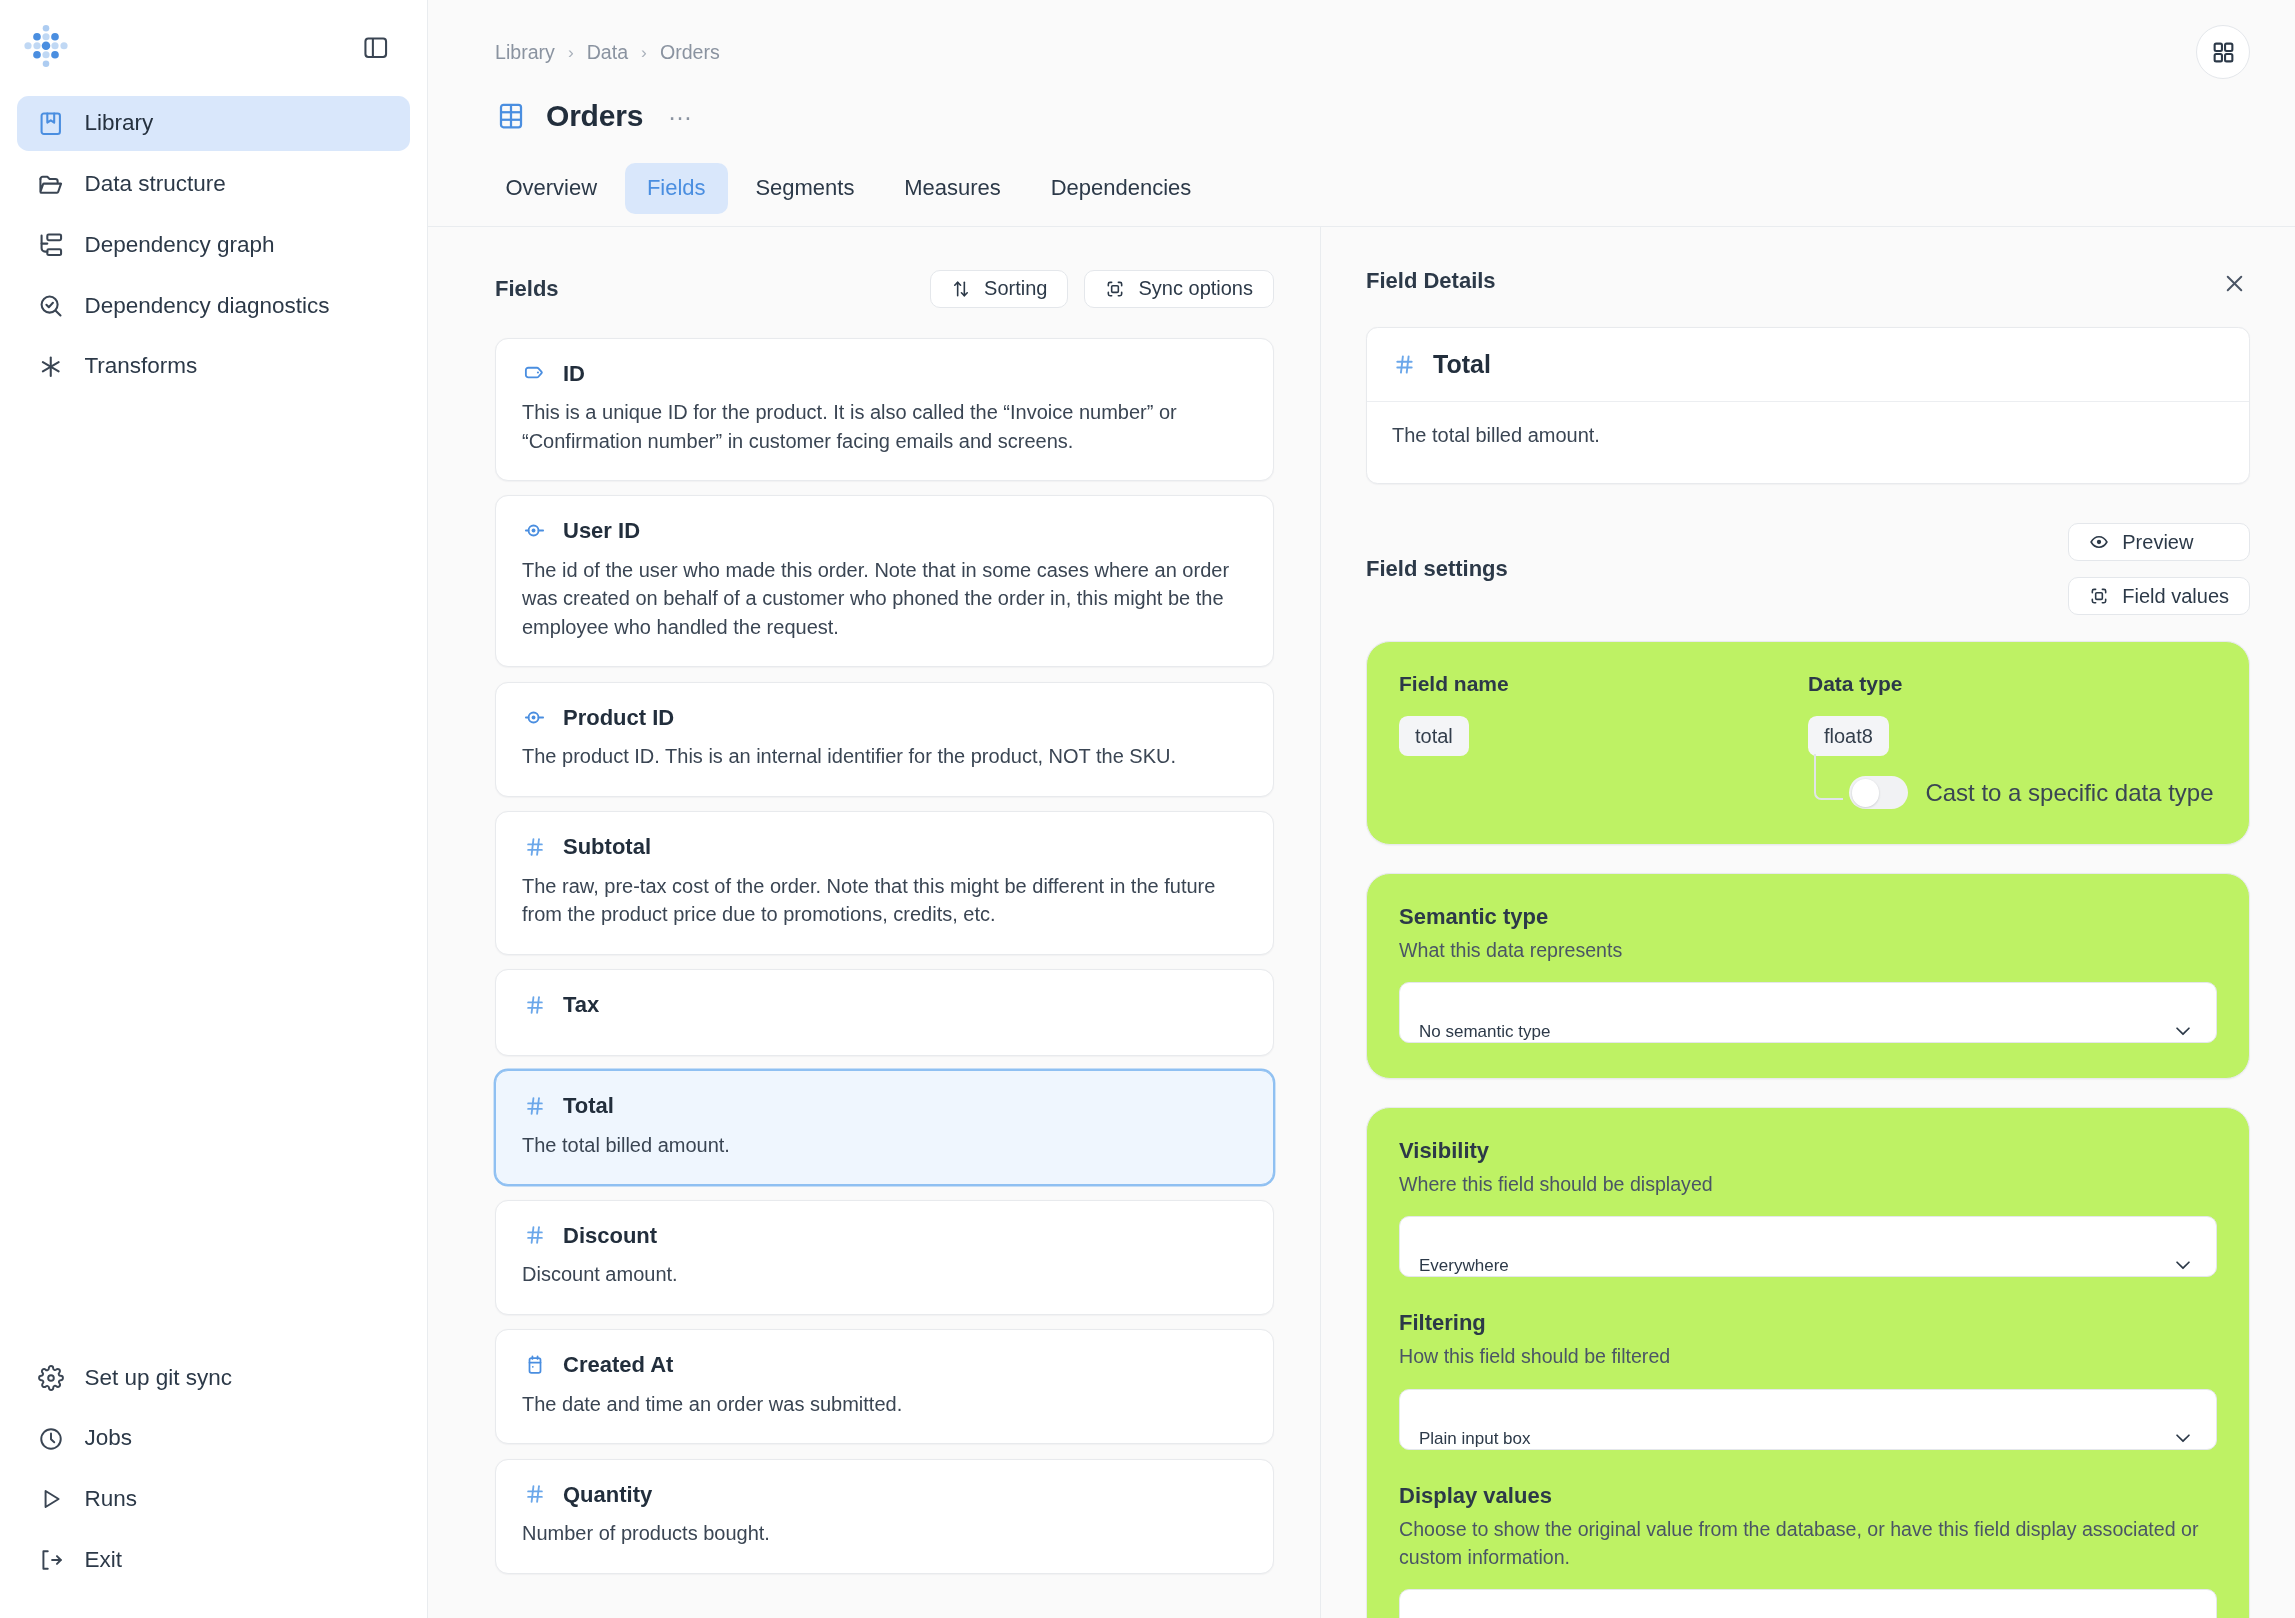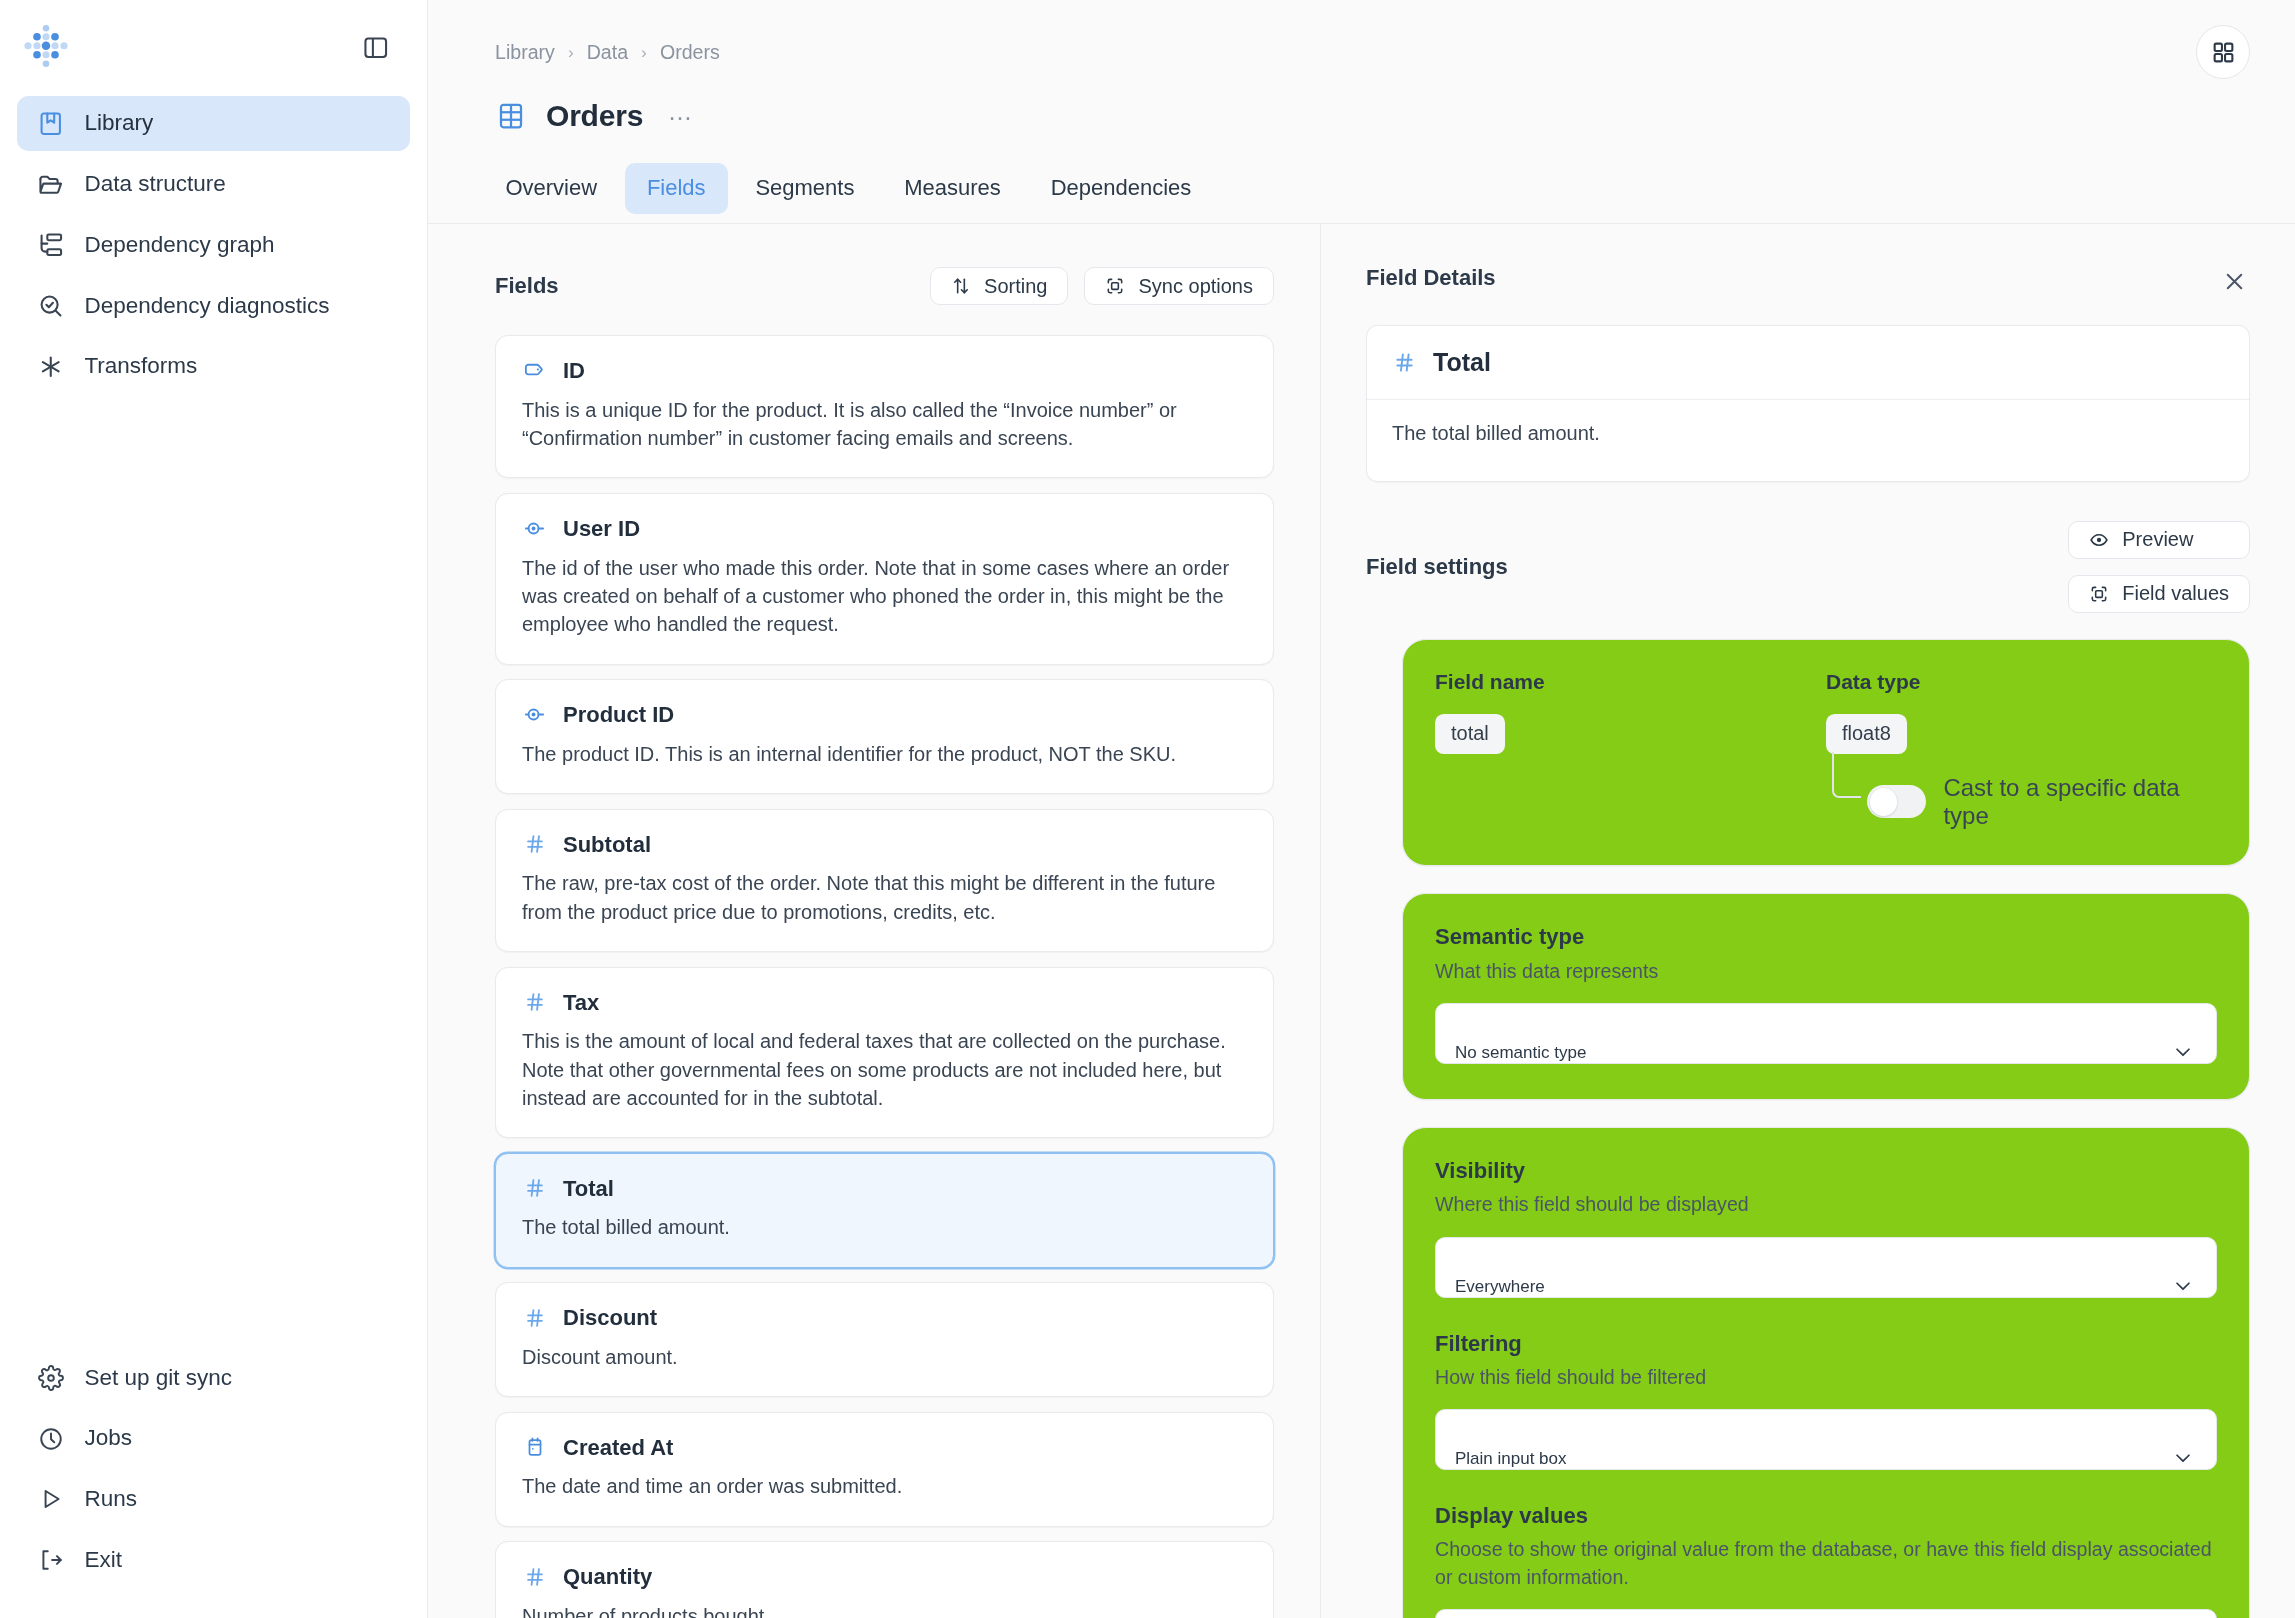--- a/index.html
+++ b/index.html
@@ -149,23 +149,23 @@
   .detail-card-head { display:flex; align-items:center; gap: 16px; padding: 22px 25px; border-bottom: 1.4px solid #eceef1; }
   .detail-card-head .ico { width: 25px; height: 25px; display:flex; align-items:center; justify-content:center; }
   .detail-card-title { font-size: 25px; font-weight: 700; color: #222e3c; }
   .detail-card-body { padding: 22px 25px 36px 25px; font-size: 20px; color: #3a4553; }
 
   .settings-head { display:flex; align-items:center; justify-content: space-between; margin: 39px 0 26px 0; }
   .settings-title { font-size: 22px; font-weight: 700; color: #2c3948; }
   .settings-actions { display:flex; gap: 16px; flex-direction: column; }
 
   .sect {
-    background: #84cc16; border: 1.4px solid #e8eaed; border-radius: 24px;
+    background: #bef264; border: 1.4px solid #e8eaed; border-radius: 24px;
     box-shadow: 0 0.7px 1.4px rgba(16,24,40,0.04);
-    padding: 30px 32px 35px 32px; margin-bottom: 27.5px; margin-left: 36px;
+    padding: 30px 32px 35px 32px; margin-bottom: 27.5px;
   }
   .two-col { display: flex; }
   .two-col > div { flex: 1 1 0; min-width: 0; }
   .col-label { font-size: 21px; font-weight: 700; color: #2c3948; margin-bottom: 20px; }
   .chip {
     display: inline-block; background: #f4f5f7; border-radius: 8.7px;
     padding: 8.7px 16px; font-size: 20px; color: #333e4c;
   }
   .cast-row { position: relative; margin-top: 20px; padding-left: 41px; display:flex; align-items:center; gap: 17.4px; }
   .elbow { position: absolute; left: 5.8px; top: -22px; width: 29px; height: 46px;
@@ -462,21 +462,20 @@
               <span class="ico">
                 <svg width="22" height="22" viewBox="0 0 24 24" fill="none" stroke="#6ba7ea" stroke-width="2" stroke-linecap="round">
                   <line x1="4.5" y1="9.2" x2="19.5" y2="9.2"></line>
                   <line x1="4.5" y1="15.2" x2="19.5" y2="15.2"></line>
                   <line x1="10.3" y1="3.5" x2="8.3" y2="20.5"></line>
                   <line x1="16.3" y1="3.5" x2="14.3" y2="20.5"></line>
                 </svg>
               </span>
               <span class="field-name">Tax</span>
             </div>
-            <div class="field-desc">This is the amount of local and federal taxes that are collected on the purchase. Note that other governmental fees on some products are not included here, but instead are accounted for in the subtotal.</div>
           </div>
 
           <div class="field-card selected">
             <div class="field-card-head">
               <span class="ico">
                 <svg width="22" height="22" viewBox="0 0 24 24" fill="none" stroke="#6ba7ea" stroke-width="2" stroke-linecap="round">
                   <line x1="4.5" y1="9.2" x2="19.5" y2="9.2"></line>
                   <line x1="4.5" y1="15.2" x2="19.5" y2="15.2"></line>
                   <line x1="10.3" y1="3.5" x2="8.3" y2="20.5"></line>
                   <line x1="16.3" y1="3.5" x2="14.3" y2="20.5"></line>

